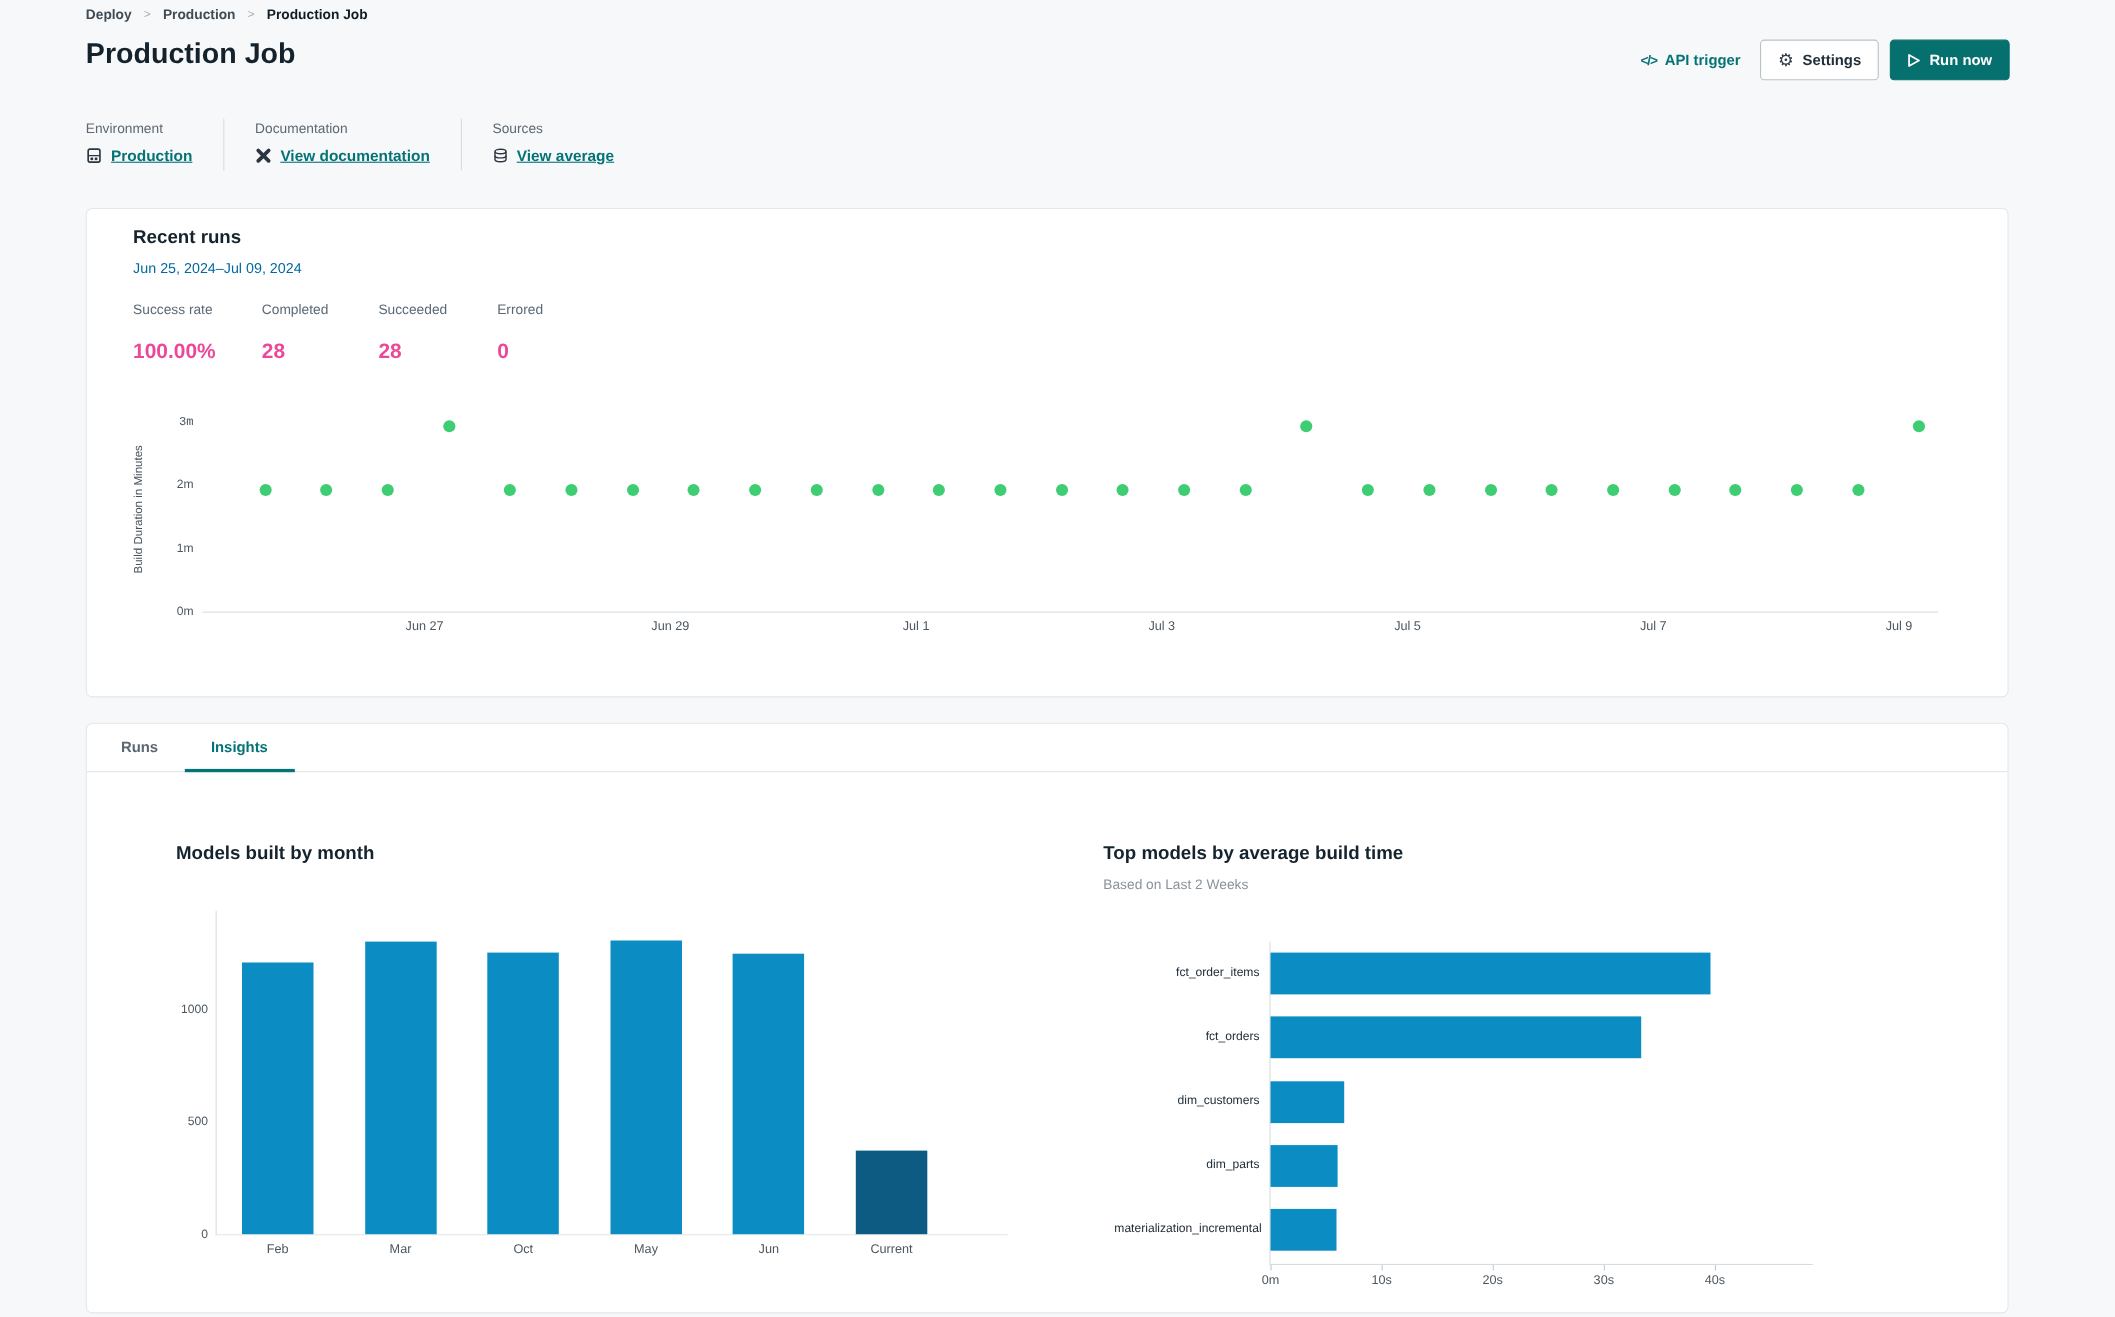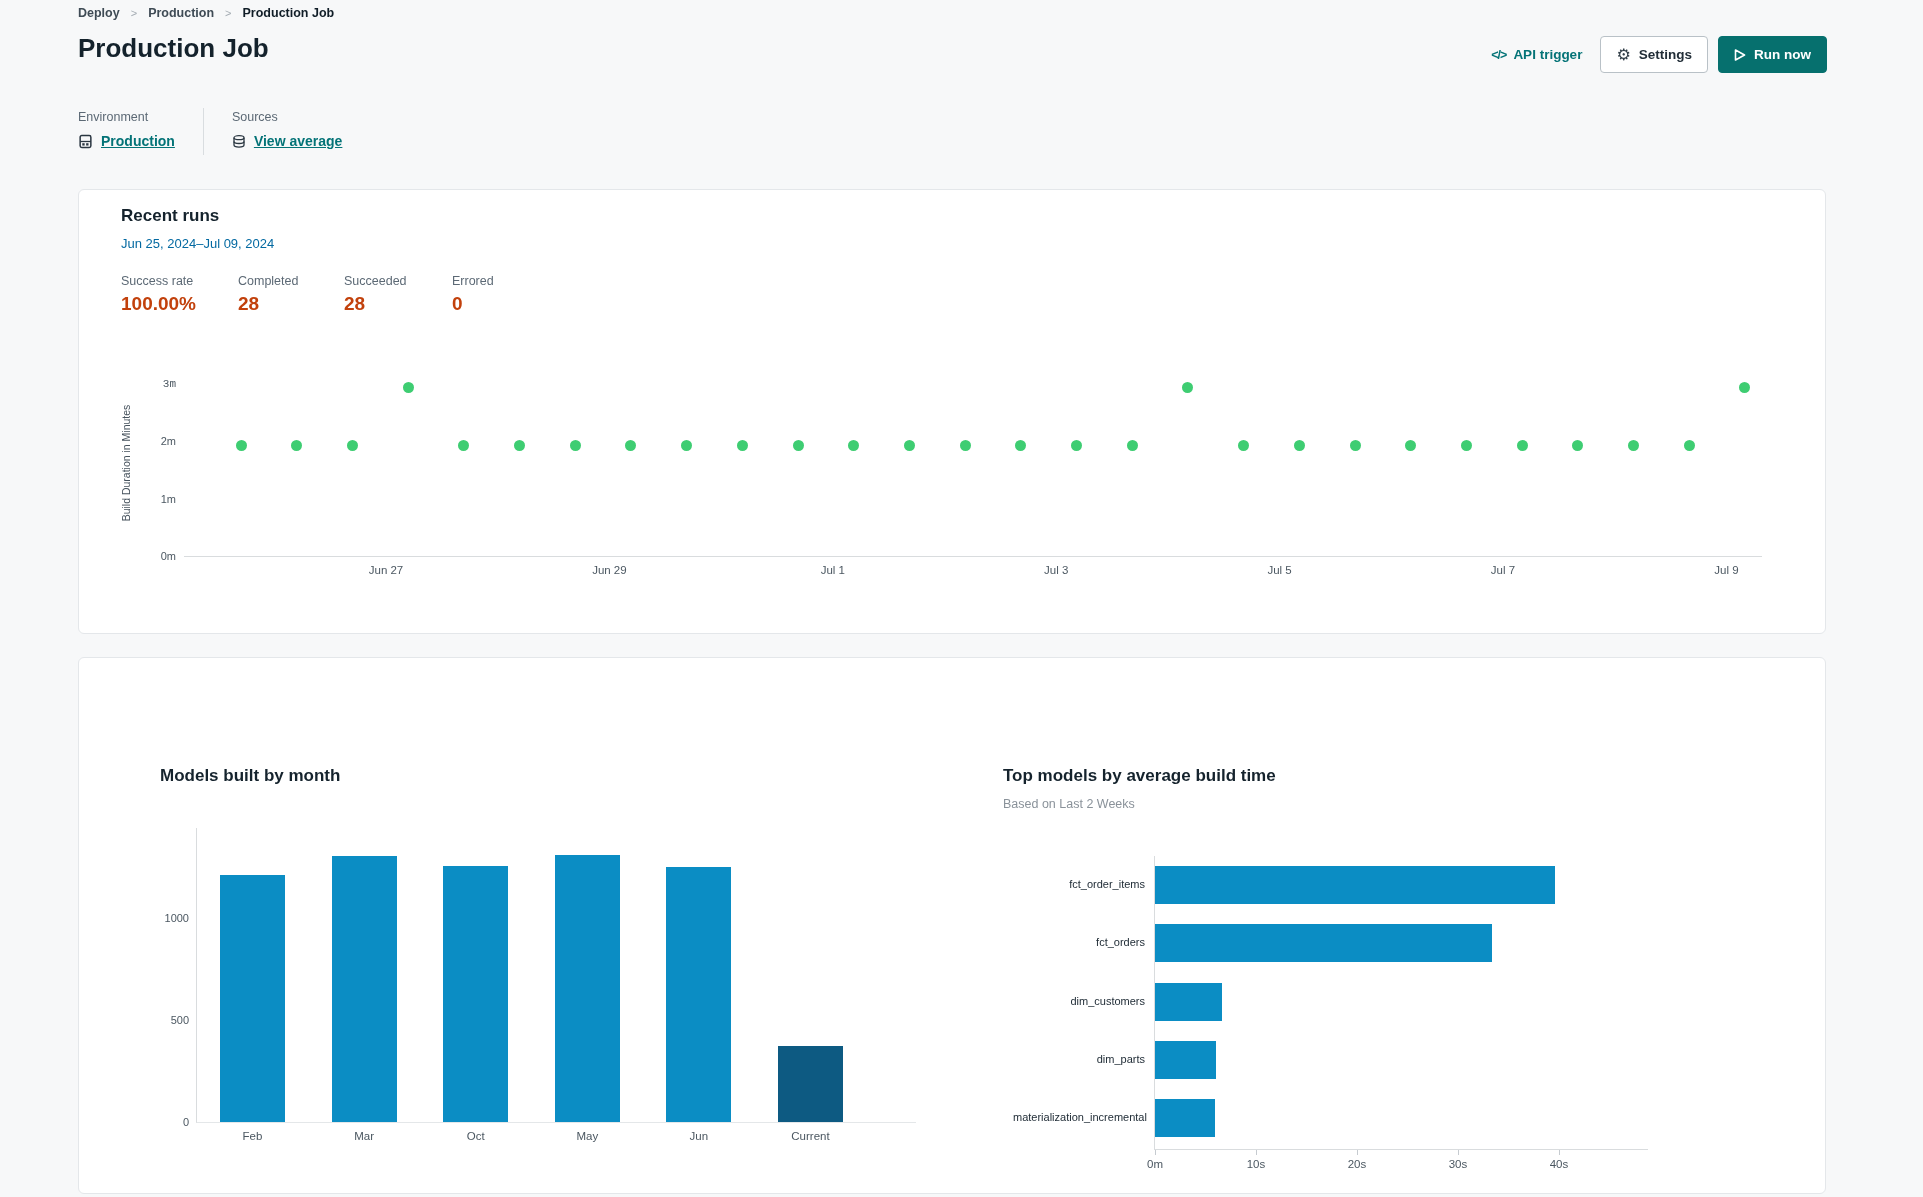--- a/index.html
+++ b/index.html
@@ -38,21 +38,21 @@
   .card{position:absolute;left:78px;width:1748px;background:#fff;border:1px solid #e4e7ea;border-radius:6px}
   .card-recent{top:189px;height:445px}
   .card-insights{top:657px;height:537px}
 
   
   .rr-title{position:absolute;left:42px;top:16px;font-size:17px;font-weight:700;color:#15232d}
   .rr-date{position:absolute;left:42px;top:46px;font-size:13px;color:#0369a1}
   .stats{position:absolute;left:42px;top:84px;display:flex}
   .stat:nth-child(1){width:117px}.stat:nth-child(2){width:106px}.stat:nth-child(3){width:108px}
   .stat-label{font-size:12.5px;color:#5c6975}
-  .stat-value{margin-top:5px;font-size:19px;font-weight:700;color:#c2410c}
+  .stat-value{margin-top:21px;font-size:19px;font-weight:700;color:#ec4899}
   .scatter-plot{position:absolute;left:105px;top:180px;width:1578px;height:187px;
                 border-bottom:1px solid #d9dcde}
   .scatter-ylabel{position:absolute;left:47px;top:273px;
                   transform:translate(-50%,-50%) rotate(-90deg);
                   font-size:10.5px;color:#46525d;white-space:nowrap}
   .run-dot{position:absolute;width:11px;height:11px;border-radius:50%}
   .ytick{position:absolute;left:-46px;width:38px;text-align:right;font-size:11px;color:#4b5761}
   .xtick{position:absolute;text-align:center;font-size:11.5px;color:#4b5761}
 
   
@@ -117,20 +117,31 @@
       <div class="info-value">
         <span class="icon">
           <svg width="15" height="15" viewBox="0 0 14 14">
               <rect x="2" y="1.5" width="10" height="11" rx="1.5" fill="none" stroke="#2a3641" stroke-width="1.4"></rect>
               <path d="M2 7 H12" stroke="#2a3641" stroke-width="1.2"></path>
               <rect x="4" y="8.6" width="2.2" height="2.2" fill="#2a3641"></rect>
               <rect x="7.6" y="8.6" width="2.2" height="2.2" fill="#2a3641"></rect>
             </svg>
         </span>
         <span class="info-link">Production</span>
+      </div>
+    </div>
+    <div class="info-group">
+      <div class="info-label">Documentation</div>
+      <div class="info-value">
+        <span class="icon">
+          <svg width="15" height="15" viewBox="0 0 14 14">
+              <path d="M2.6 2.6 L11.4 11.4 M11.4 2.6 L2.6 11.4" stroke="#2a3641" stroke-width="3.2" stroke-linecap="round"></path>
+            </svg>
+        </span>
+        <span class="info-link">View documentation</span>
       </div>
     </div>
     <div class="info-group">
       <div class="info-label">Sources</div>
       <div class="info-value">
         <span class="icon">
           <svg width="14" height="15" viewBox="0 0 14 14">
               <ellipse cx="7" cy="3.2" rx="5" ry="2" fill="none" stroke="#2a3641" stroke-width="1.3"></ellipse>
               <path d="M2 3.2 v7.4 c0 1.1 2.2 2 5 2 s5 -0.9 5 -2 V3.2" fill="none" stroke="#2a3641" stroke-width="1.3"></path>
               <path d="M2 7 c0 1.1 2.2 2 5 2 s5 -0.9 5 -2" fill="none" stroke="#2a3641" stroke-width="1.3"></path>
@@ -202,20 +213,24 @@
         <div class="xtick" style="left: 365.4px; top: 194px; width: 120px;">Jun 29</div>
         <div class="xtick" style="left: 588.8px; top: 194px; width: 120px;">Jul 1</div>
         <div class="xtick" style="left: 812.2px; top: 194px; width: 120px;">Jul 3</div>
         <div class="xtick" style="left: 1035.6px; top: 194px; width: 120px;">Jul 5</div>
         <div class="xtick" style="left: 1259px; top: 194px; width: 120px;">Jul 7</div>
         <div class="xtick" style="left: 1482.4px; top: 194px; width: 120px;">Jul 9</div>
       </div>
   </section>
 
   <section class="card card-insights">
+    <div class="tabbar">
+      <div class="tab">Runs</div>
+      <div class="tab active">Insights</div>
+    </div>
 
     <h3 class="chart-title title-left">Models built by month</h3>
     <div class="vbar-plot">
         <div class="vbar" style="left: 23px; width: 65px; height: 246.84px; background: rgb(11, 141, 196);"></div>
         <div class="xtick" style="left: -4.5px; top: 302px; width: 120px;">Feb</div>
         <div class="vbar" style="left: 134.6px; width: 65px; height: 266.22px; background: rgb(11, 141, 196);"></div>
         <div class="xtick" style="left: 107.1px; top: 302px; width: 120px;">Mar</div>
         <div class="vbar" style="left: 246.2px; width: 65px; height: 256.02px; background: rgb(11, 141, 196);"></div>
         <div class="xtick" style="left: 218.7px; top: 302px; width: 120px;">Oct</div>
         <div class="vbar" style="left: 357.8px; width: 65px; height: 267.24px; background: rgb(11, 141, 196);"></div>

